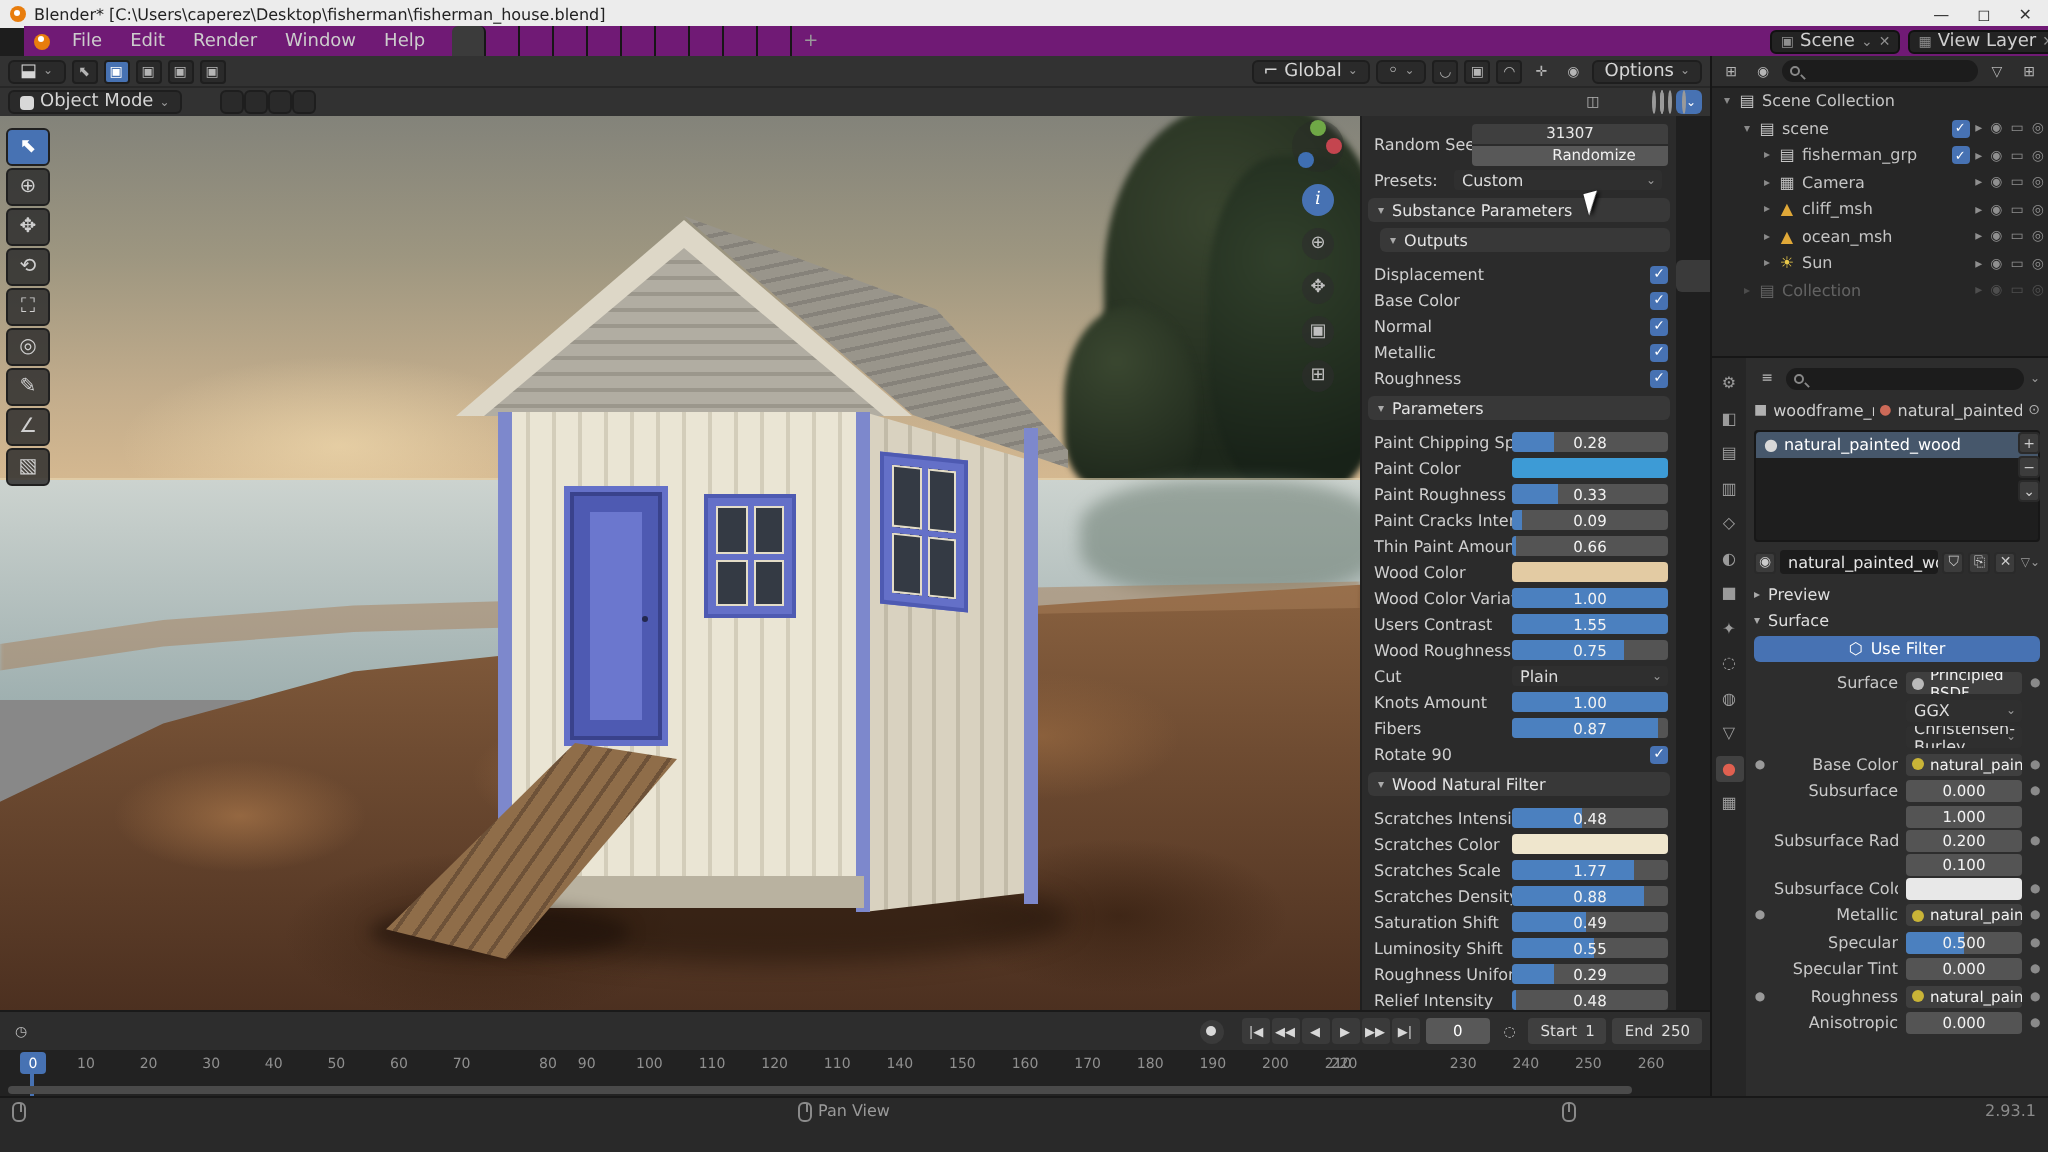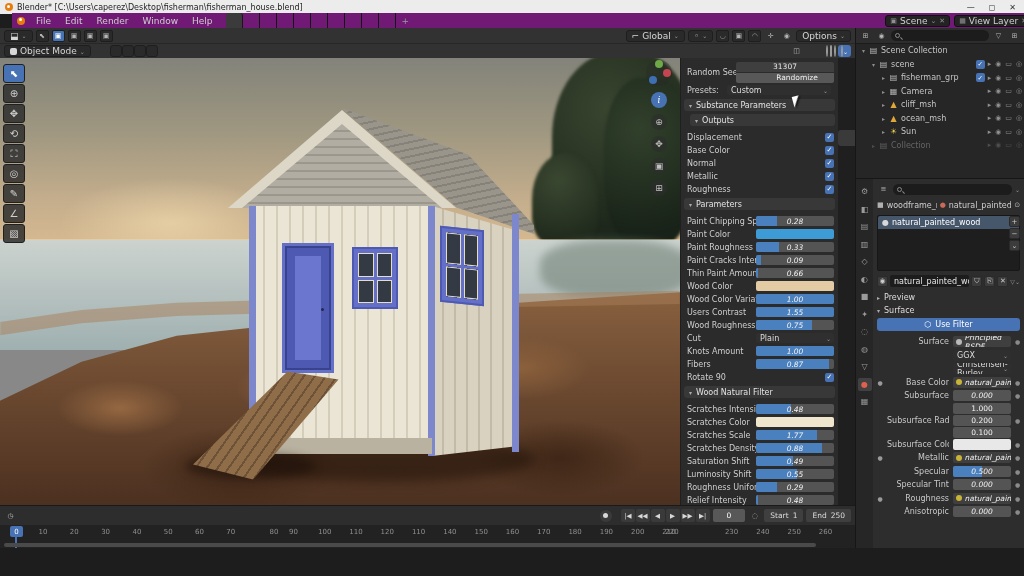--- a/index.html
+++ b/index.html
@@ -139,21 +139,21 @@
   
   #sidebar { left:680px; top:58px; width:158px; height:447px; background:#2b2b2b;
     border-left:1px solid #1f1f1f; overflow:hidden; font-size:8px; }
   .sb-pad { padding:3px 4px 0 6px; }
   .srow { display:flex; align-items:center; height:12px; margin-bottom:1px; }
   .srow .lab { flex:1; color:#cfcfcf; white-space:nowrap; overflow:hidden; }
   .ctl { position:relative; width:78px; height:10px; border-radius:2px; background:#545454;
     overflow:hidden; flex:none; }
   .ctl .fill { position:absolute; left:0; top:0; bottom:0; background:#4b80bf; }
   .ctl .cval { position:absolute; left:0; right:0; top:0; bottom:0; display:flex; align-items:center;
-    justify-content:center; color:#f2f2f2; font-size:7.5px;font-style:italic; }
+    justify-content:center; color:#f2f2f2; font-size:7.5px; }
   .ctl.swatch { background:#888; }
   .ctl.drop { background:#2f2f2f; }
   .ctl.drop .dtext { position:absolute; left:4px; top:0; bottom:0; display:flex; align-items:center; color:#ddd; }
   .ctl.drop .dcar { position:absolute; right:3px; top:0; bottom:0; display:flex; align-items:center;
     font-size:6px; color:#999; }
   .checkbox { width:9px; height:9px; background:#4772b3; border-radius:2px; color:#fff; font-size:7px;
     display:flex; align-items:center; justify-content:center; flex:none; }
   .panel-hdr { display:flex; align-items:center; gap:4px; background:#383838; border-radius:3px;
     height:12px; padding:0 5px; margin:3px 3px 2px 3px; color:#e3e3e3; }
   .panel-hdr .arr { font-size:6px; color:#aaa; }
@@ -1123,14 +1123,29 @@
         <span class="tick" style="left: 637.7px;">200</span>
         <span class="tick" style="left: 669px;">210</span>
         <span class="tick" style="left: 672px;">220</span>
         <span class="tick" style="left: 731.6px;">230</span>
         <span class="tick" style="left: 762.9px;">240</span>
         <span class="tick" style="left: 794.2px;">250</span>
         <span class="tick" style="left: 825.5px;">260</span>
       </div>
   </div>
 
+  <div id="statusbar" class="abs">
+    <div class="inner">
+      <span class="hint">
+          <span class="mouse"></span>
+        </span>
+      <span class="hint" style="margin-left:380px">
+        <span class="mouse"></span>
+        <span>Pan View</span>
+      </span>
+      <span class="hint" style="margin-left:330px">
+          <span class="mouse"></span>
+        </span>
+      <span class="ver">2.93.1</span>
+    </div>
+  </div>
 
 </div>
 
 </body></html>

